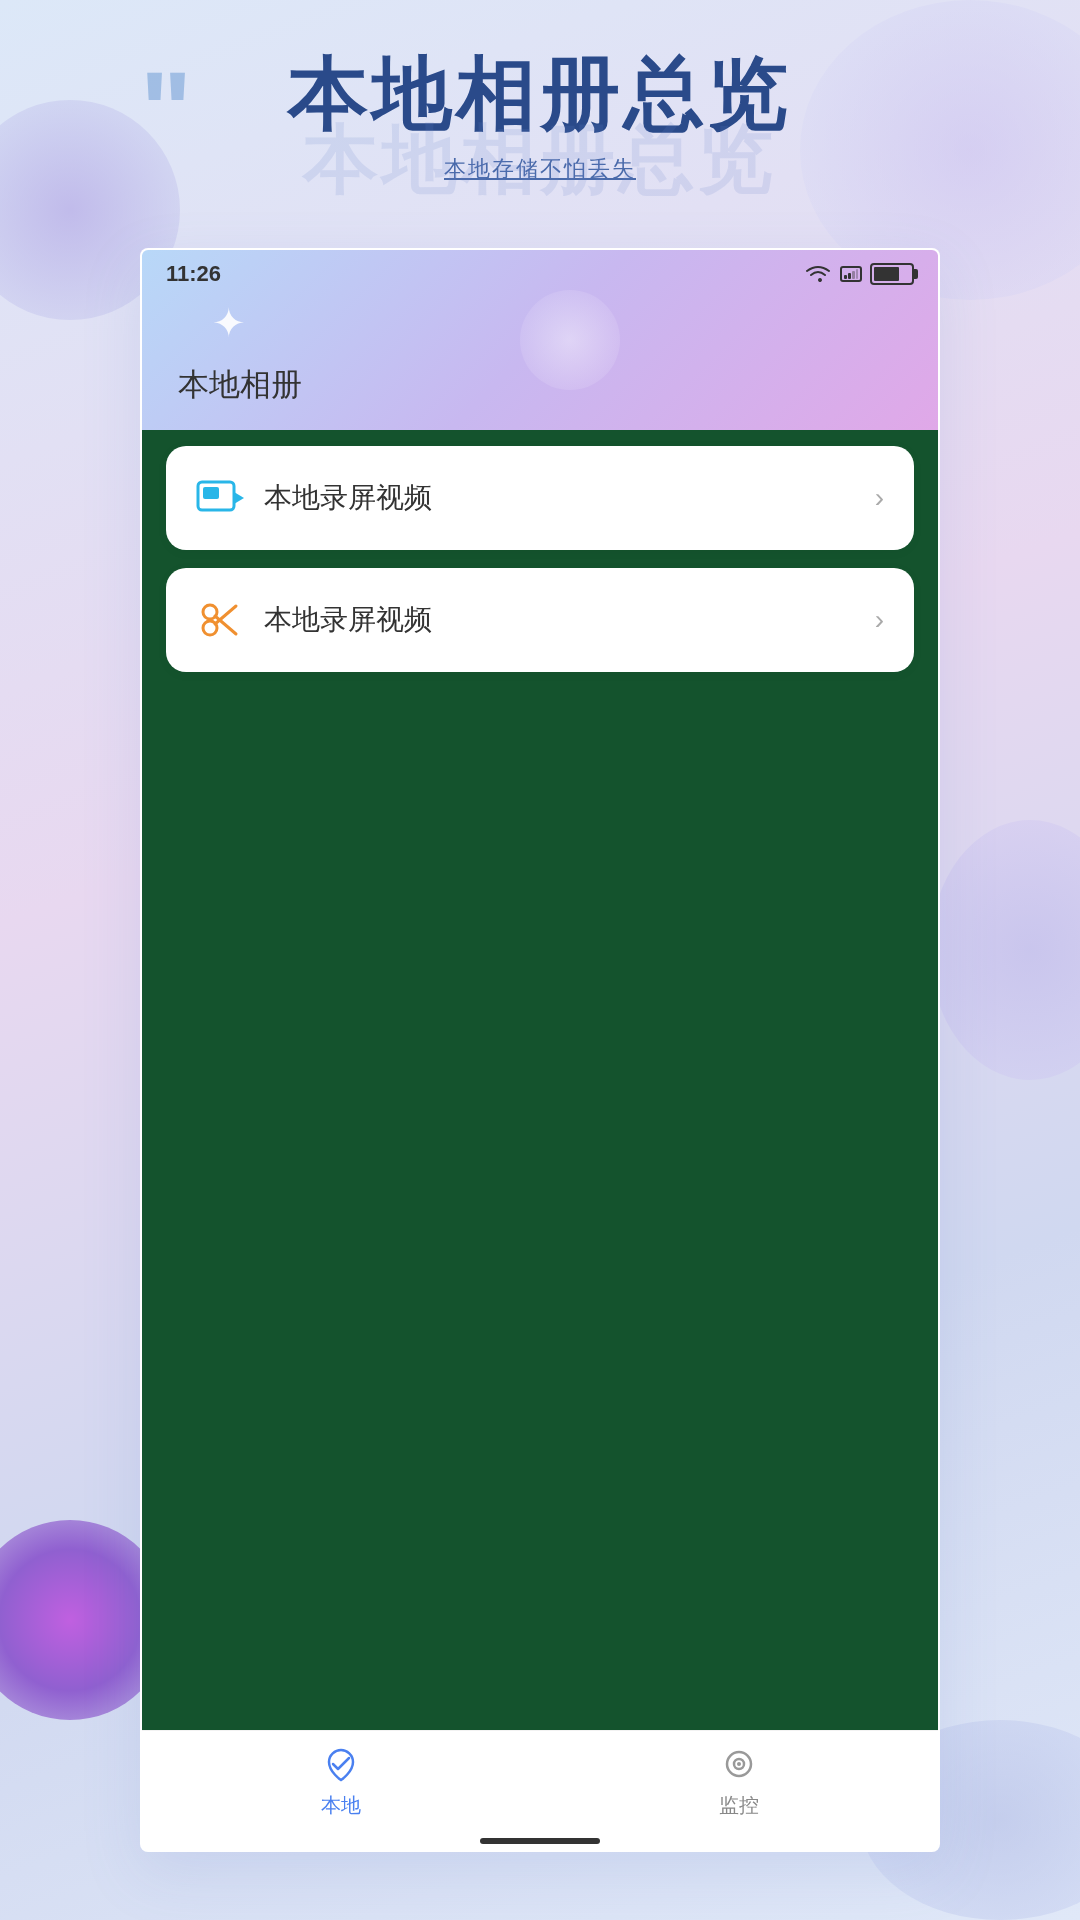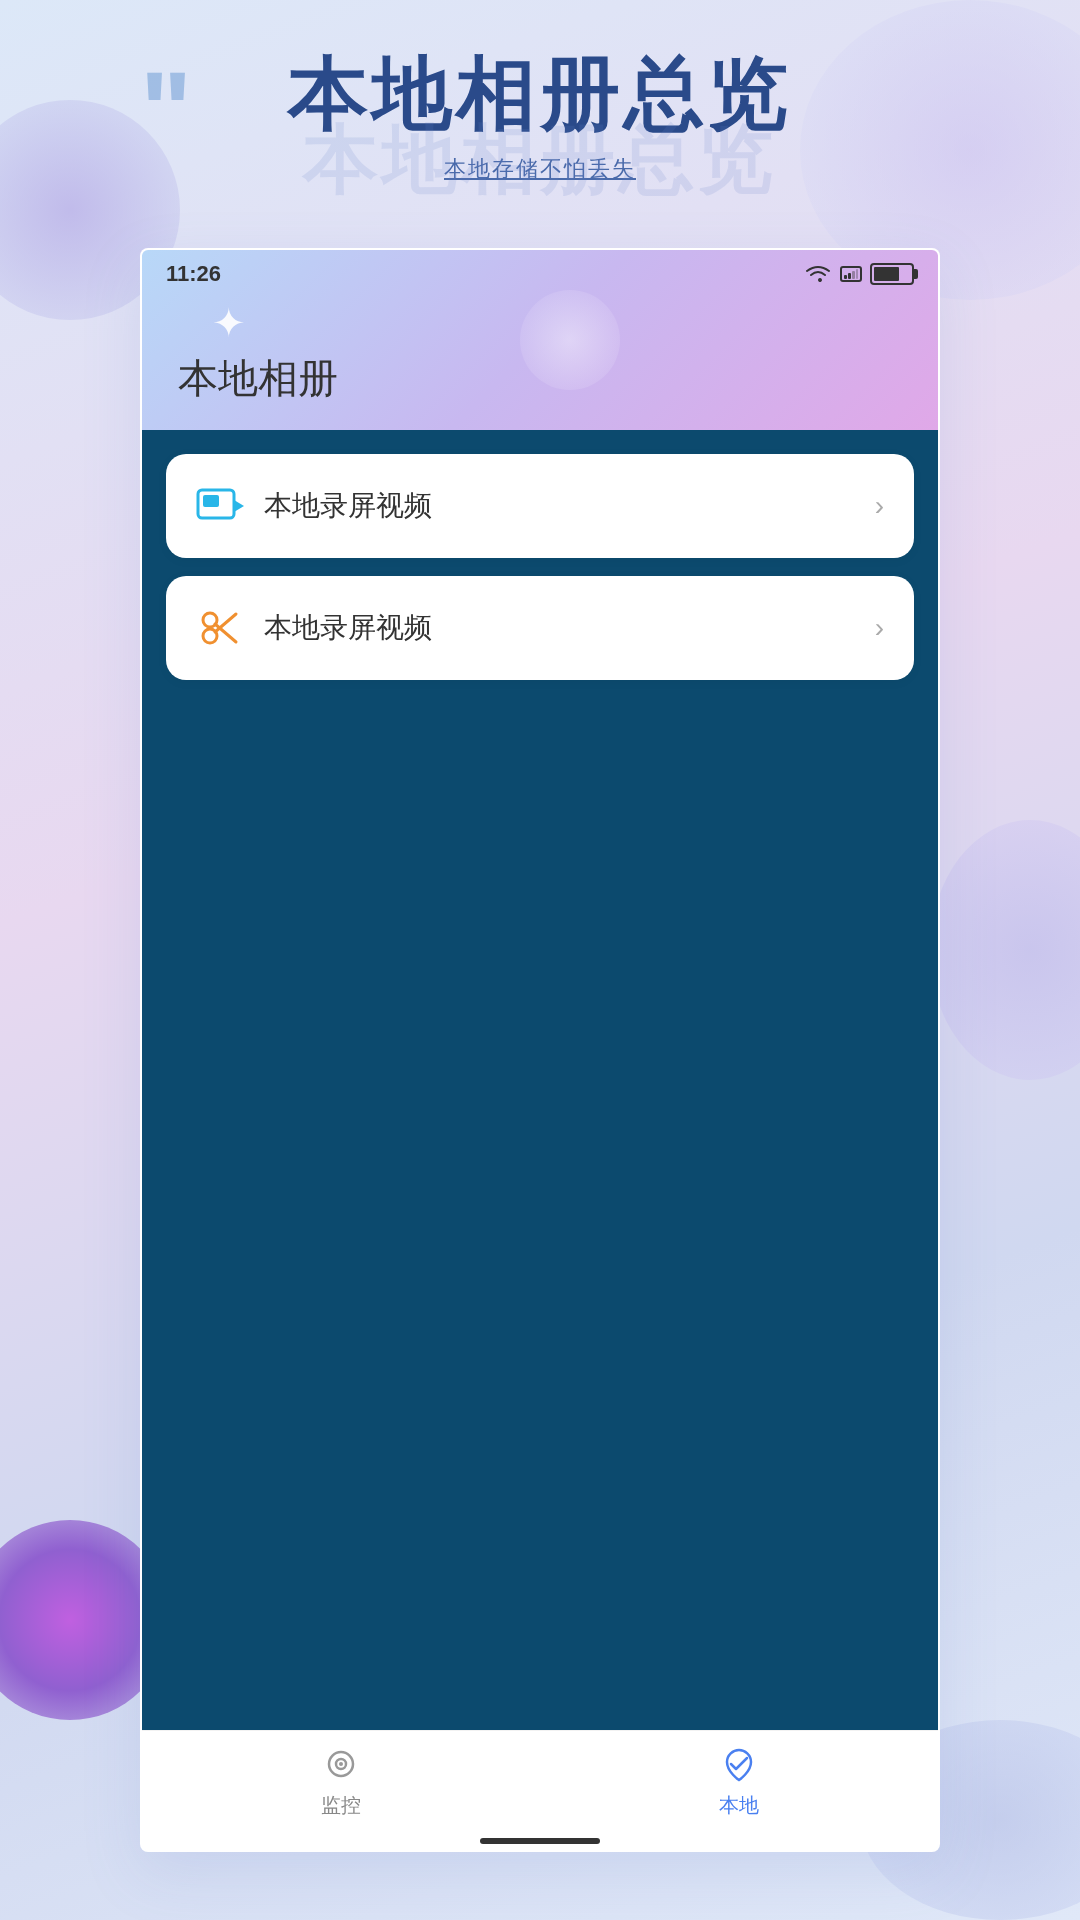--- a/index.html
+++ b/index.html
@@ -227,30 +227,30 @@
       height: 100%;
       background: #333;
       border-radius: 1px;
     }
 
     
     .phone-page-title {
       position: absolute;
       bottom: 24px;
       left: 36px;
-      font-size: 40px;
+      font-size: 31px;
       font-weight: 500;
       color: #333;
     }
 
     
     .phone-content {
       flex: 1;
-      background: #0c4a6e;
-      padding: 24px 24px 0;
+      background: #14532d;
+      padding: 16px 24px 0;
       overflow: hidden;
     }
 
     
     .menu-item {
       background: white;
       border-radius: 20px;
       padding: 28px 30px;
       margin-bottom: 18px;
       display: flex;
@@ -421,34 +421,34 @@
       </div>
       <span class="menu-chevron">›</span>
     </div>
   </div>
 
   <div class="phone-nav">
 
     <div class="nav-item">
       <div class="nav-icon">
         <svg width="40" height="40" viewBox="0 0 40 40" fill="none">
+          <path d="M20 6 C14 6 8 11 8 18 C8 28 20 36 20 36 C20 36 32 28 32 18 C32 11 26 6 20 6Z" stroke="#4a80f0" stroke-width="2.5" fill="none"></path>
+          <path d="M12 20 L17 25 L28 14" stroke="#4a80f0" stroke-width="2.5" stroke-linecap="round" stroke-linejoin="round"></path>
+        </svg>
+      </div>
+      <span class="nav-label nav-label-active">本地</span>
+    </div>
+
+    <div class="nav-item">
+      <div class="nav-icon">
+        <svg width="40" height="40" viewBox="0 0 40 40" fill="none">
           <circle cx="20" cy="20" r="12" stroke="#999" stroke-width="2.5" fill="none"></circle>
           <circle cx="20" cy="20" r="5" stroke="#999" stroke-width="2.5" fill="none"></circle>
           <circle cx="20" cy="20" r="2" fill="#999"></circle>
         </svg>
       </div>
       <span class="nav-label">监控</span>
     </div>
 
-    <div class="nav-item">
-      <div class="nav-icon">
-        <svg width="40" height="40" viewBox="0 0 40 40" fill="none">
-          <path d="M20 6 C14 6 8 11 8 18 C8 28 20 36 20 36 C20 36 32 28 32 18 C32 11 26 6 20 6Z" stroke="#4a80f0" stroke-width="2.5" fill="none"></path>
-          <path d="M12 20 L17 25 L28 14" stroke="#4a80f0" stroke-width="2.5" stroke-linecap="round" stroke-linejoin="round"></path>
-        </svg>
-      </div>
-      <span class="nav-label nav-label-active">本地</span>
-    </div>
-
 
     <div class="bottom-indicator"></div>
   </div>
 </div>
 
 </body></html>

